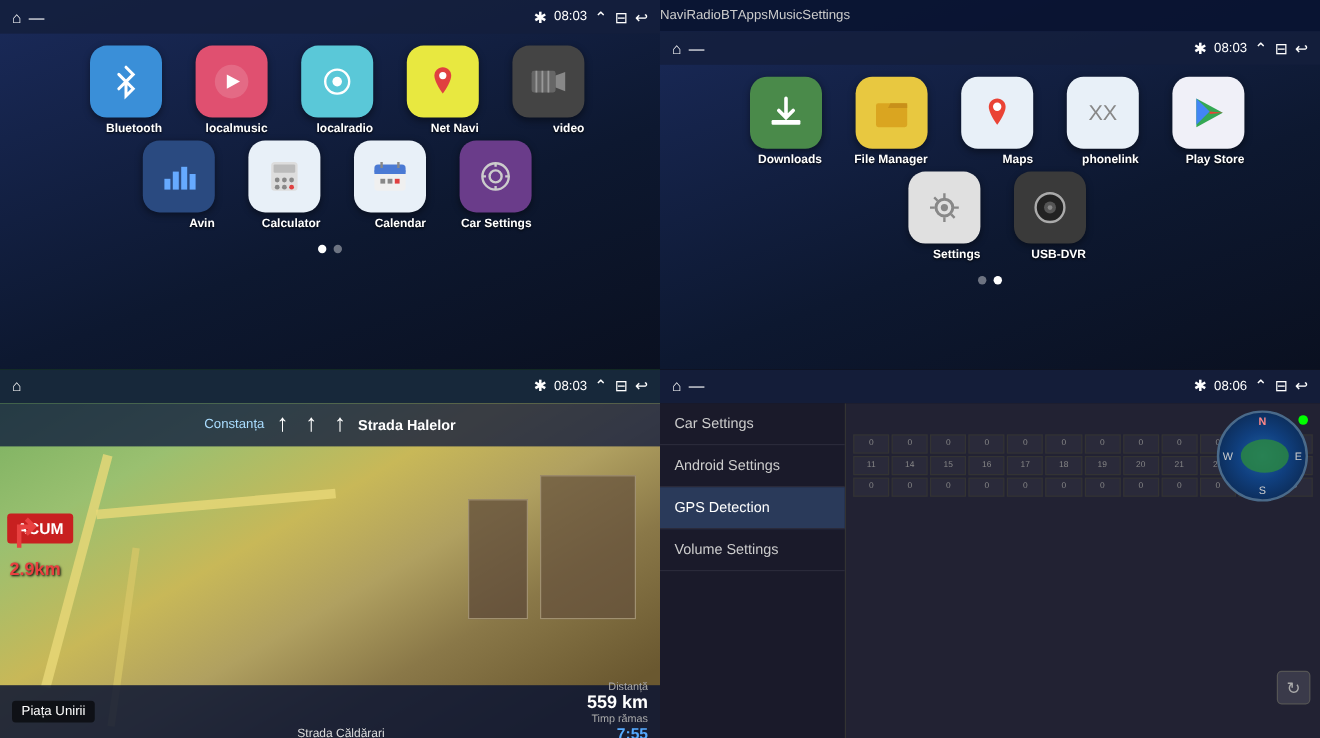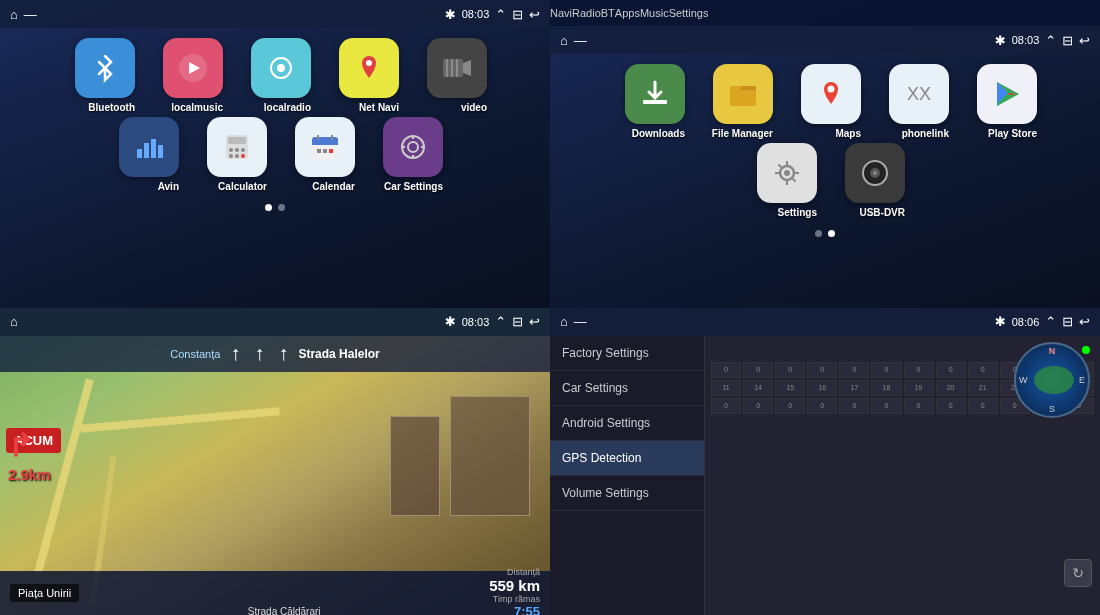--- a/index.html
+++ b/index.html
@@ -631,21 +631,20 @@
         <span>08:06</span>
         <span class="tb-icon">⌃</span>
         <span class="tb-icon">⊟</span>
         <span class="tb-icon">↩</span>
       </div>
     </div>
 
     <div class="settings-body">
 
       <div class="settings-menu">
-        <div class="settings-item">Factory Settings</div>
         <div class="settings-item">Car Settings</div>
         <div class="settings-item">Android Settings</div>
         <div class="settings-item active">GPS Detection</div>
         <div class="settings-item">Volume Settings</div>
       </div>
 
       <div class="settings-content">
         <div class="gps-dot"></div>
 
         <div style="margin-top:20px;">

